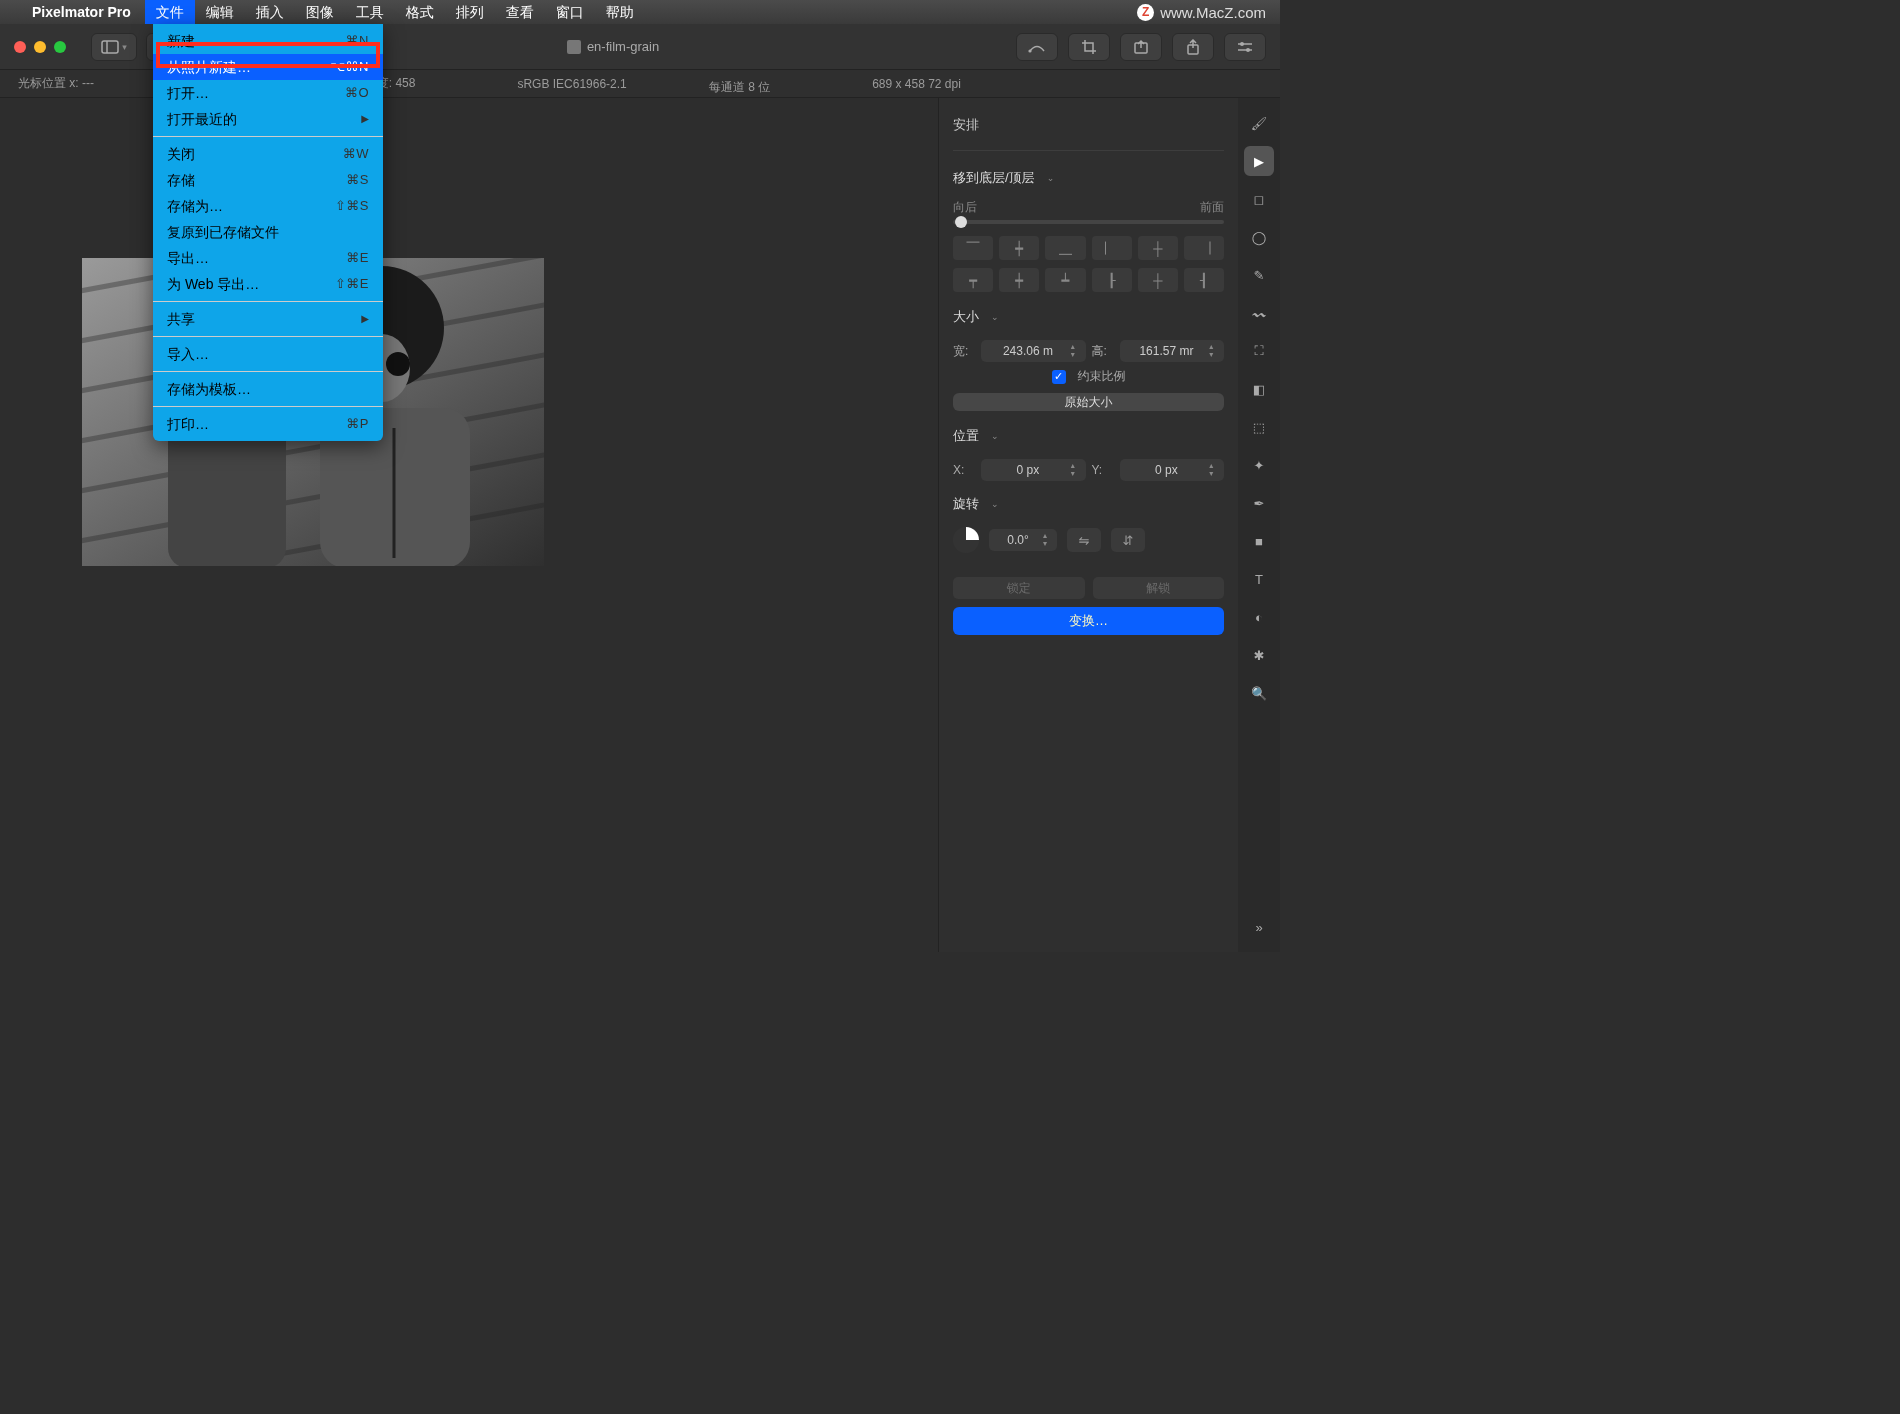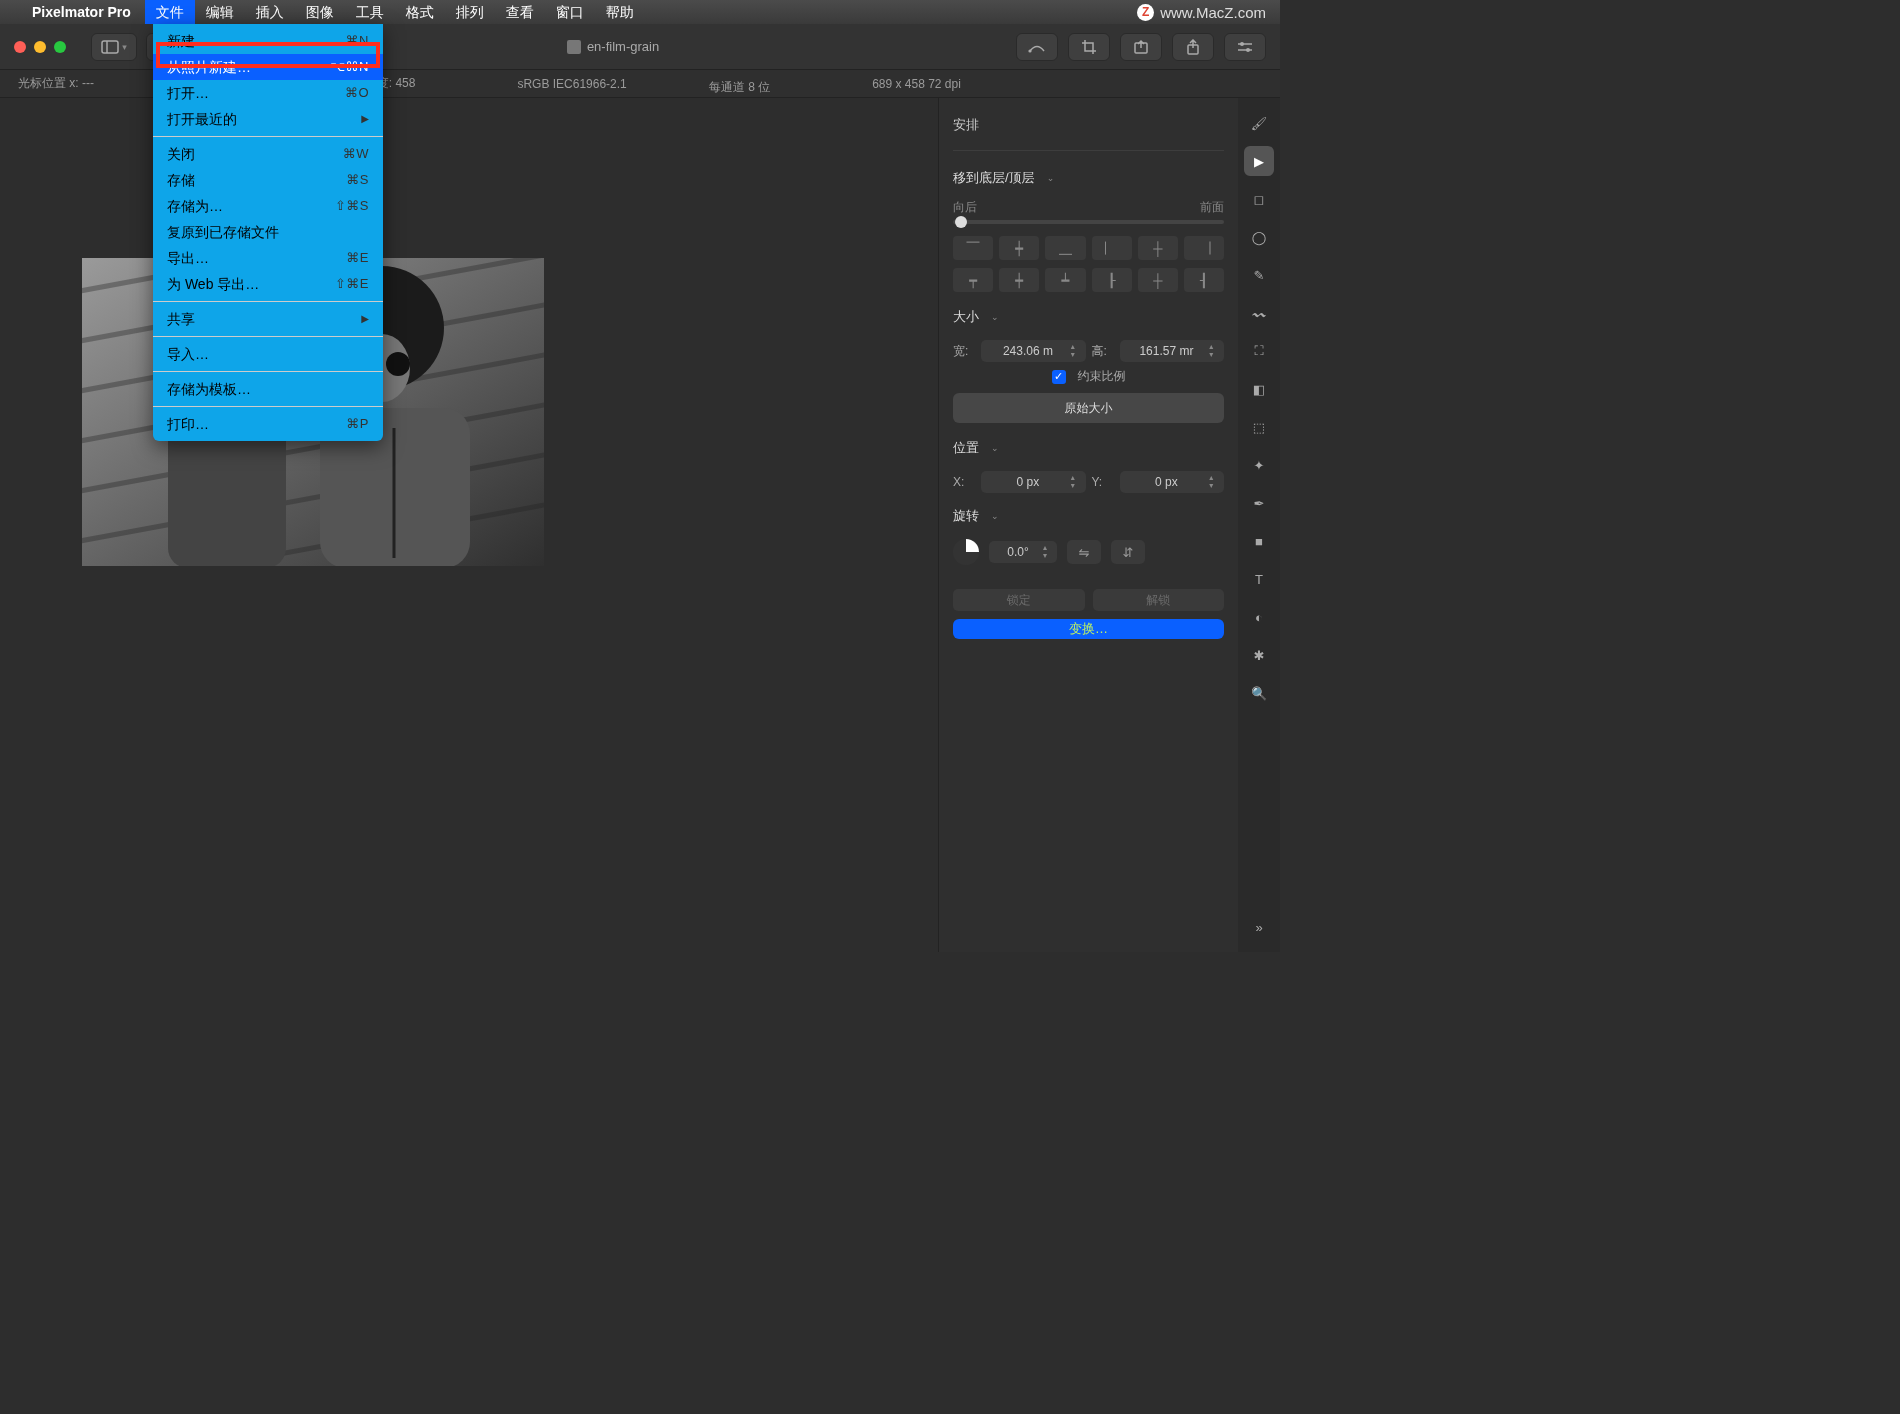--- a/index.html
+++ b/index.html
@@ -56,27 +56,27 @@
 .ins-row { display: flex; align-items: center; gap: 6px; margin: 6px 0; font-size: 12px; color: #aaa;}
 .ins-slider-wrap { display:flex; justify-content:space-between; color:#888; font-size:12px; margin-top:4px;}
 .ins-slider { width: 100%; height: 4px; background: #444; border-radius: 2px; position: relative; margin:4px 0 12px;}
 .ins-slider .knob { position: absolute; left: 2px; top: -4px; width: 12px; height: 12px; background: #ddd; border-radius: 50%; }
 .align-grid { display: grid; grid-template-columns: repeat(6,1fr); gap: 6px; margin: 8px 0;}
 .align-grid .ab { height: 24px; background: #3a3a3a; border-radius: 4px; display: flex; align-items:center; justify-content:center; color:#888; font-size:13px;}
 .stepper { display: flex; align-items: center; background: #3a3a3a; border-radius: 5px; height: 22px; padding: 0 4px; flex:1;}
 .stepper input { background: transparent; border: 0; color: #ccc; width: 100%; font-size: 12px; text-align:center;}
 .stepper .sbtn { width: 12px; font-size: 8px; color:#888; line-height: 8px;}
 .ins-label { min-width: 22px; color: #aaa; }
-.wide-btn { background: #474747; border-radius: 6px; height: 30px; display:flex; align-items:center; justify-content:center; color:#ddd; font-size:12px; margin: 8px 0;}
+.wide-btn { background: #474747; border-radius: 6px; height: 18px; display:flex; align-items:center; justify-content:center; color:#ddd; font-size:12px; margin: 8px 0;}
 .rot-wheel { width: 26px; height: 26px; border-radius: 50%; background: conic-gradient(#fff 0 25%, #333 25% 100%); }
 .rot-row { display:flex; align-items:center; gap:10px; margin:6px 0;}
 .flip-btn { width: 34px; height: 24px; background: #3a3a3a; border-radius: 5px; display:flex; align-items:center; justify-content:center; color:#999;}
 .ghost-btn-row { display:flex; gap:8px; margin-top: 24px;}
 .ghost-btn { flex:1; height:22px; border-radius:5px; background:#3a3a3a; color:#6a6a6a; display:flex; align-items:center; justify-content:center; font-size:12px;}
-.primary-btn { height: 20px; background:#0a60ff; color:#bef264; border-radius:6px; display:flex; align-items:center; justify-content:center; font-size:13px; margin-top:8px;}
+.primary-btn { height: 28px; background:#0a60ff; color:#fef9c3; border-radius:6px; display:flex; align-items:center; justify-content:center; font-size:13px; margin-top:8px;}
 .checkbox { width:14px; height:14px; background:#0a60ff; border-radius:3px; color:#fff; font-size:11px; display:inline-flex; align-items:center; justify-content:center; margin-right:6px;}
 
 
 .dropdown { position: absolute; top: 24px; left: 153px; width: 230px; background: #0ea5e9; color: #000; border-radius: 0 0 6px 6px; box-shadow: 0 6px 20px rgba(0,0,0,.5); z-index: 200; font-size: 14px; padding: 4px 0;}
 .dd-item { display:flex; justify-content:space-between; align-items:center; padding: 3px 14px; line-height: 20px;}
 .dd-item .short { color: #333; font-size: 13px; letter-spacing: 0.5px;}
 .dd-item.submenu::after { content:"▶"; font-size:10px; color:#333; }
 .dd-sep { height:1px; background:#ccc; margin:4px 0;}
 .dd-highlight { position:absolute; left: 156px; top: 42px; width: 224px; height: 26px; border: 4px solid #ff2d1f; pointer-events:none; z-index:201;}  
 .dd-item.selected { background:#0a60ff; color:#fff; }

